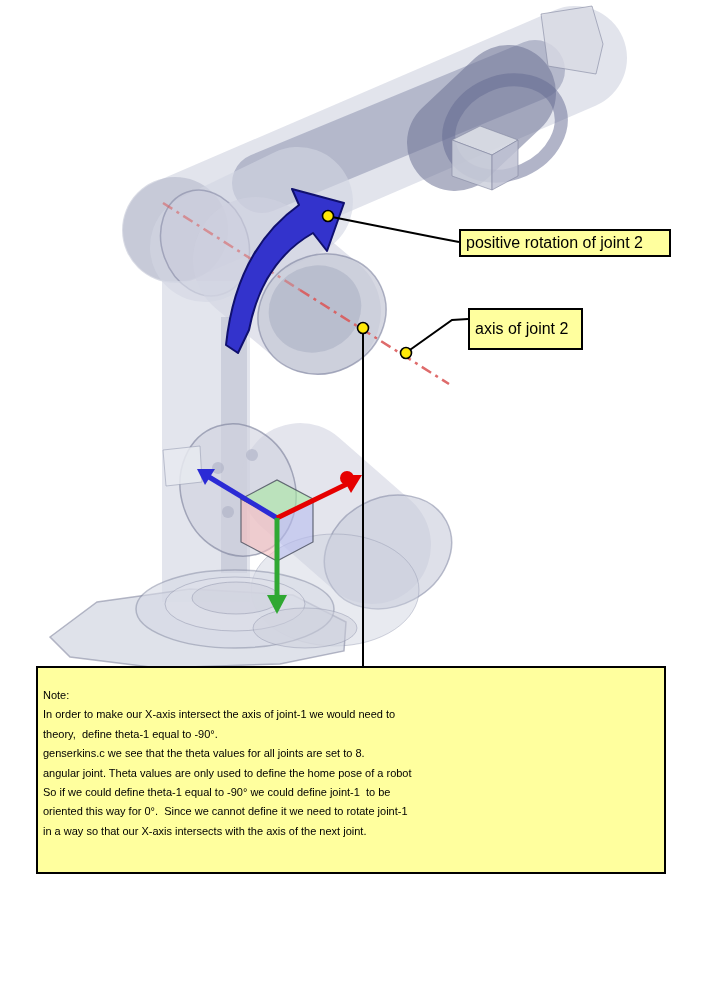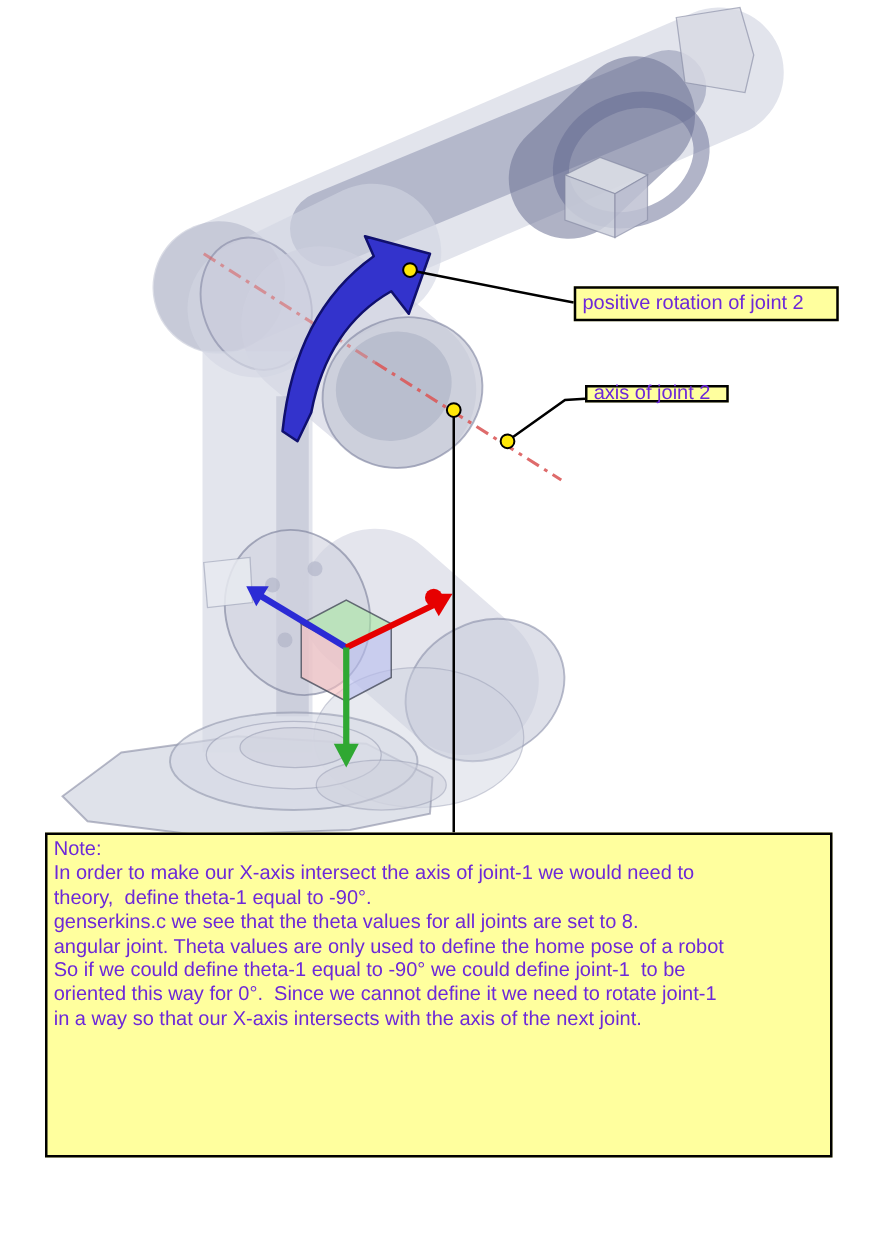--- a/index.html
+++ b/index.html
@@ -1,32 +1,32 @@
 <!DOCTYPE html>
 <html><head>
 <meta charset="utf-8">
 <style>
   html,body{margin:0;padding:0;background:#ffffff;}
   #stage{
     position:relative;width:707px;height:1000px;background:#ffffff;overflow:hidden;
-    font-family:"Liberation Sans",sans-serif;color:#6d28d9;
+    font-family:"Liberation Sans",sans-serif;color:#000000;
   }
   #scene{position:absolute;left:0;top:0;}
   .callout{
     position:absolute;box-sizing:border-box;
     background:#FFFF9E;border:2px solid #000;
     font-size:16px;line-height:1;display:flex;align-items:center;
     padding:0 5px;white-space:nowrap;
   }
   #callout-rotation{left:459px;top:229px;width:212px;height:28px;}
-  #callout-axis{left:468px;top:308px;width:115px;height:14px;}
+  #callout-axis{left:468px;top:308px;width:115px;height:42px;}
   #note-box{
-    position:absolute;left:36px;top:666px;width:630px;height:260px;
+    position:absolute;left:36px;top:666px;width:630px;height:208px;
     box-sizing:border-box;background:#FFFF9E;border:2px solid #000;
-    padding:2px 5px;font-size:16px;line-height:19.4px;
+    padding:18px 5px;font-size:11px;line-height:19.4px;
   }
   #note-box .nline{white-space:pre-wrap;}
 </style>
 </head>
 <body>
 
 <div id="stage">
 
   <svg id="scene" width="707" height="1000" viewBox="0 0 707 1000">
 

